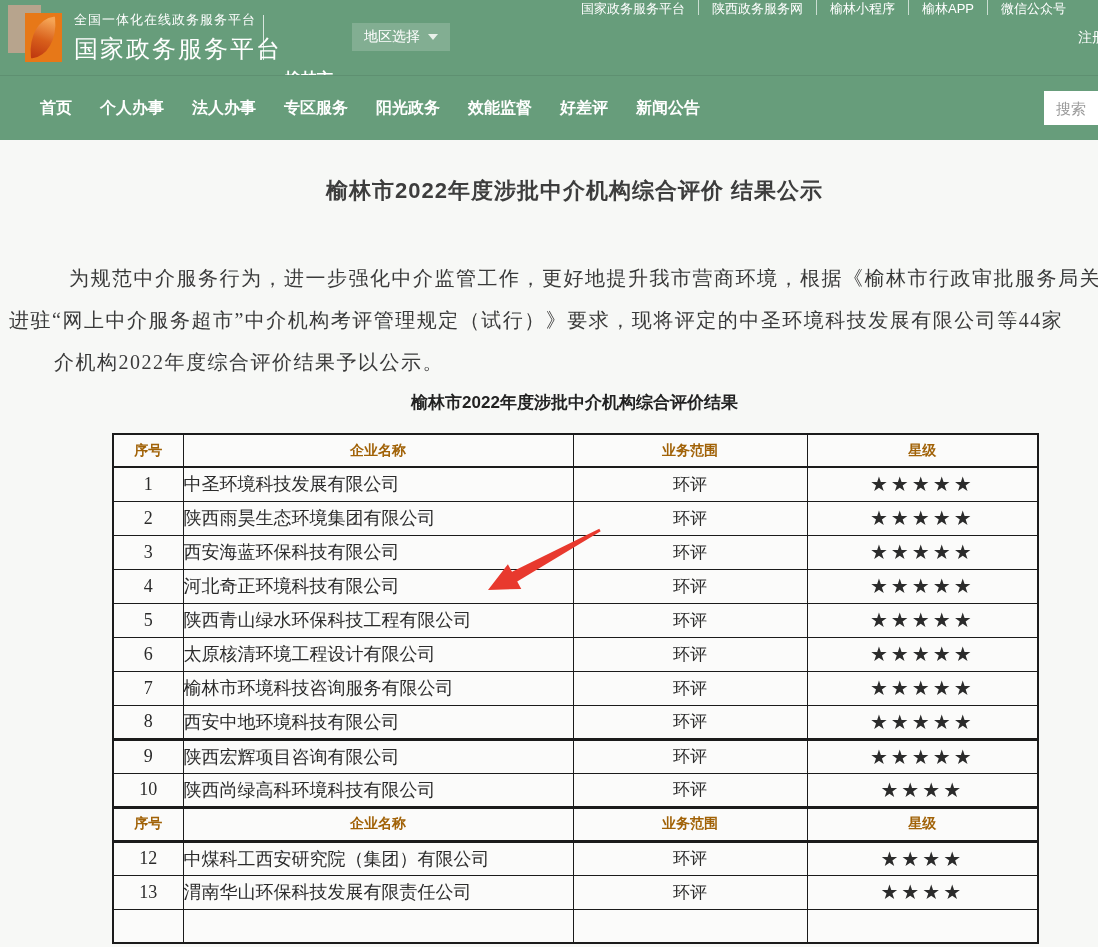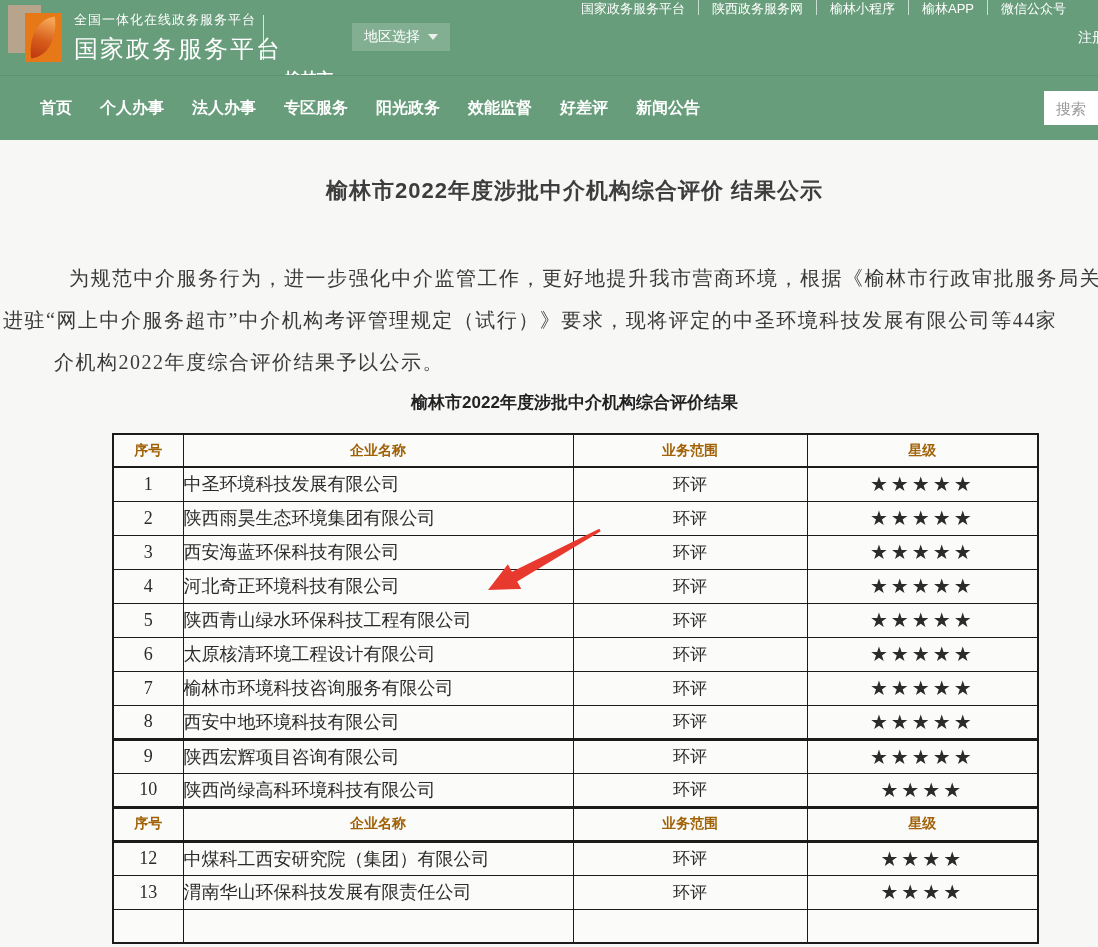--- a/index.html
+++ b/index.html
@@ -108,21 +108,21 @@
     <a class="nav-item">效能监督</a>
     <a class="nav-item">好差评</a>
     <a class="nav-item">新闻公告</a>
     <input class="search-input" type="text" placeholder="搜索" style="">
 </div>
 
 <div class="content">
   <div class="page-title">榆林市2022年度涉批中介机构综合评价 结果公示</div>
   <div id="paragraph-host">
       <div class="para-line" style="left: 69px; top: 125px;">为规范中介服务行为，进一步强化中介监管工作，更好地提升我市营商环境，根据《榆林市行政审批服务局关</div>
-      <div class="para-line" style="left: 3px; top: 167px;">进驻“网上中介服务超市”中介机构考评管理规定（试行）》要求，现将评定的中圣环境科技发展有限公司等44家</div>
+      <div class="para-line" style="left: 9px; top: 167px;">进驻“网上中介服务超市”中介机构考评管理规定（试行）》要求，现将评定的中圣环境科技发展有限公司等44家</div>
       <div class="para-line" style="left: 27px; top: 209px; margin-left: 27px;">介机构2022年度综合评价结果予以公示。</div>
     </div>
   <div class="table-caption">榆林市2022年度涉批中介机构综合评价结果</div>
 
   <table class="eval">
     <colgroup>
       <col style="width:70px">
         <col style="width:390px">
         <col style="width:234px">
         <col style="width:231px">

